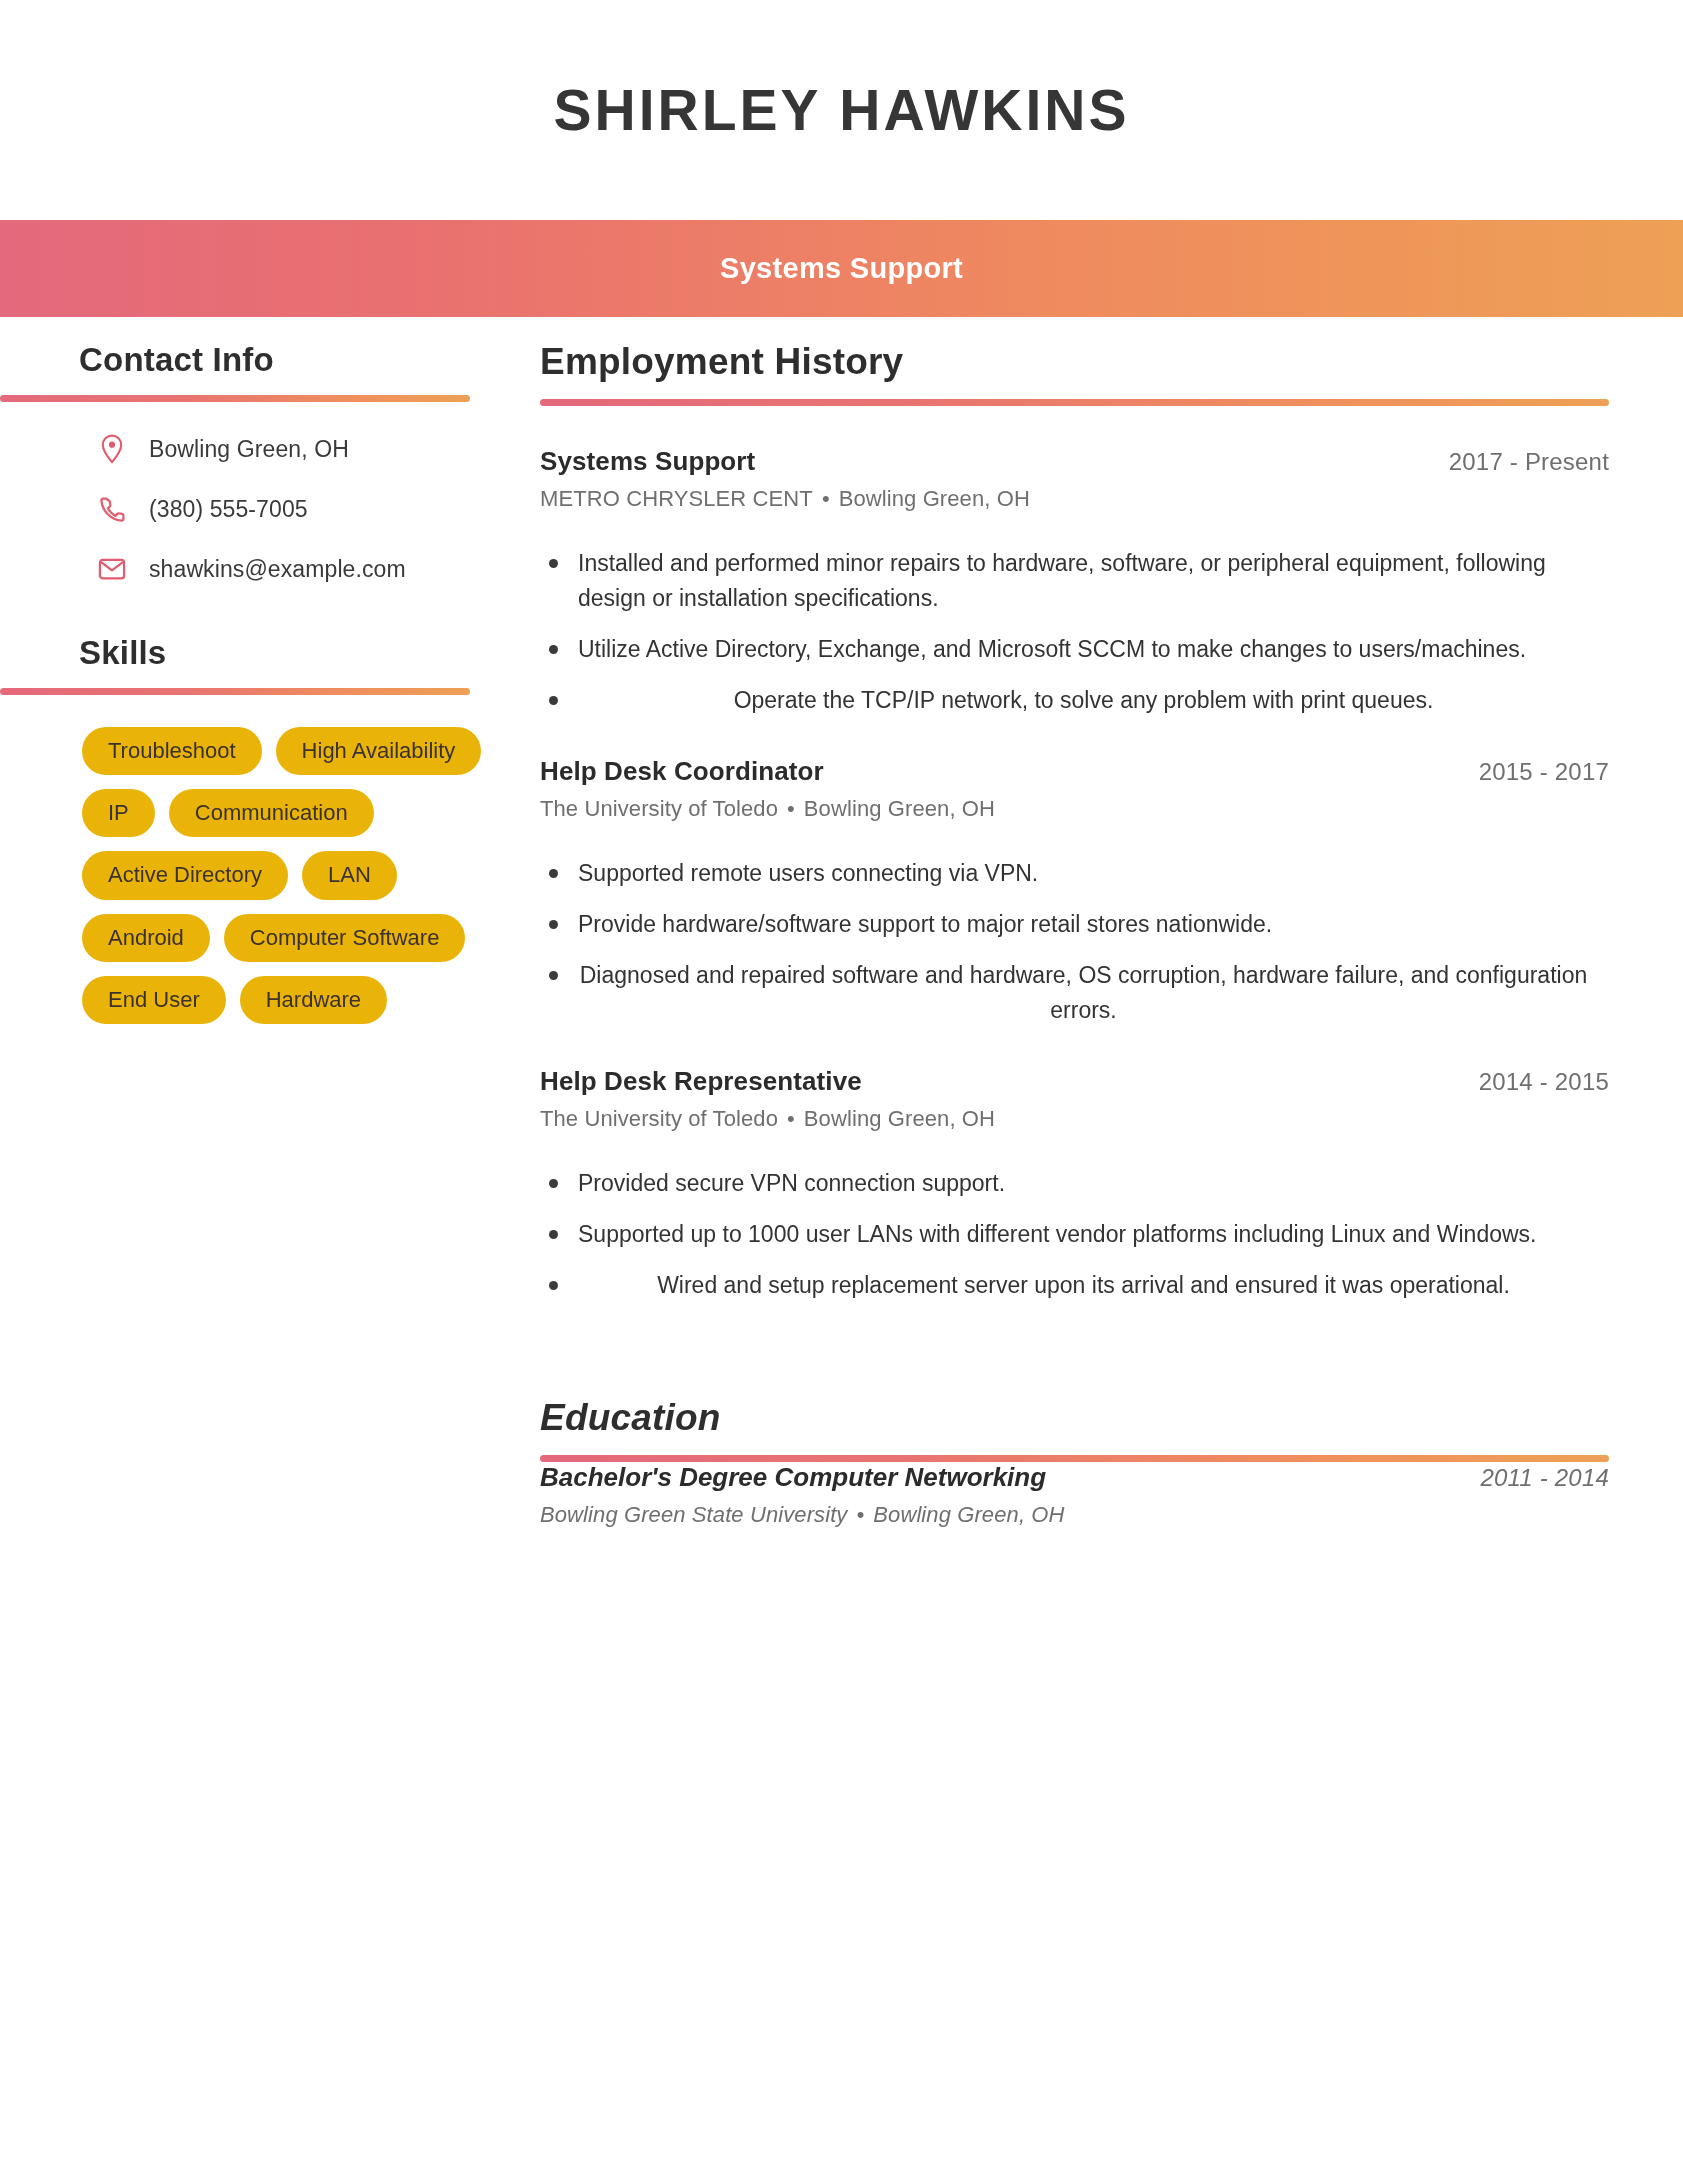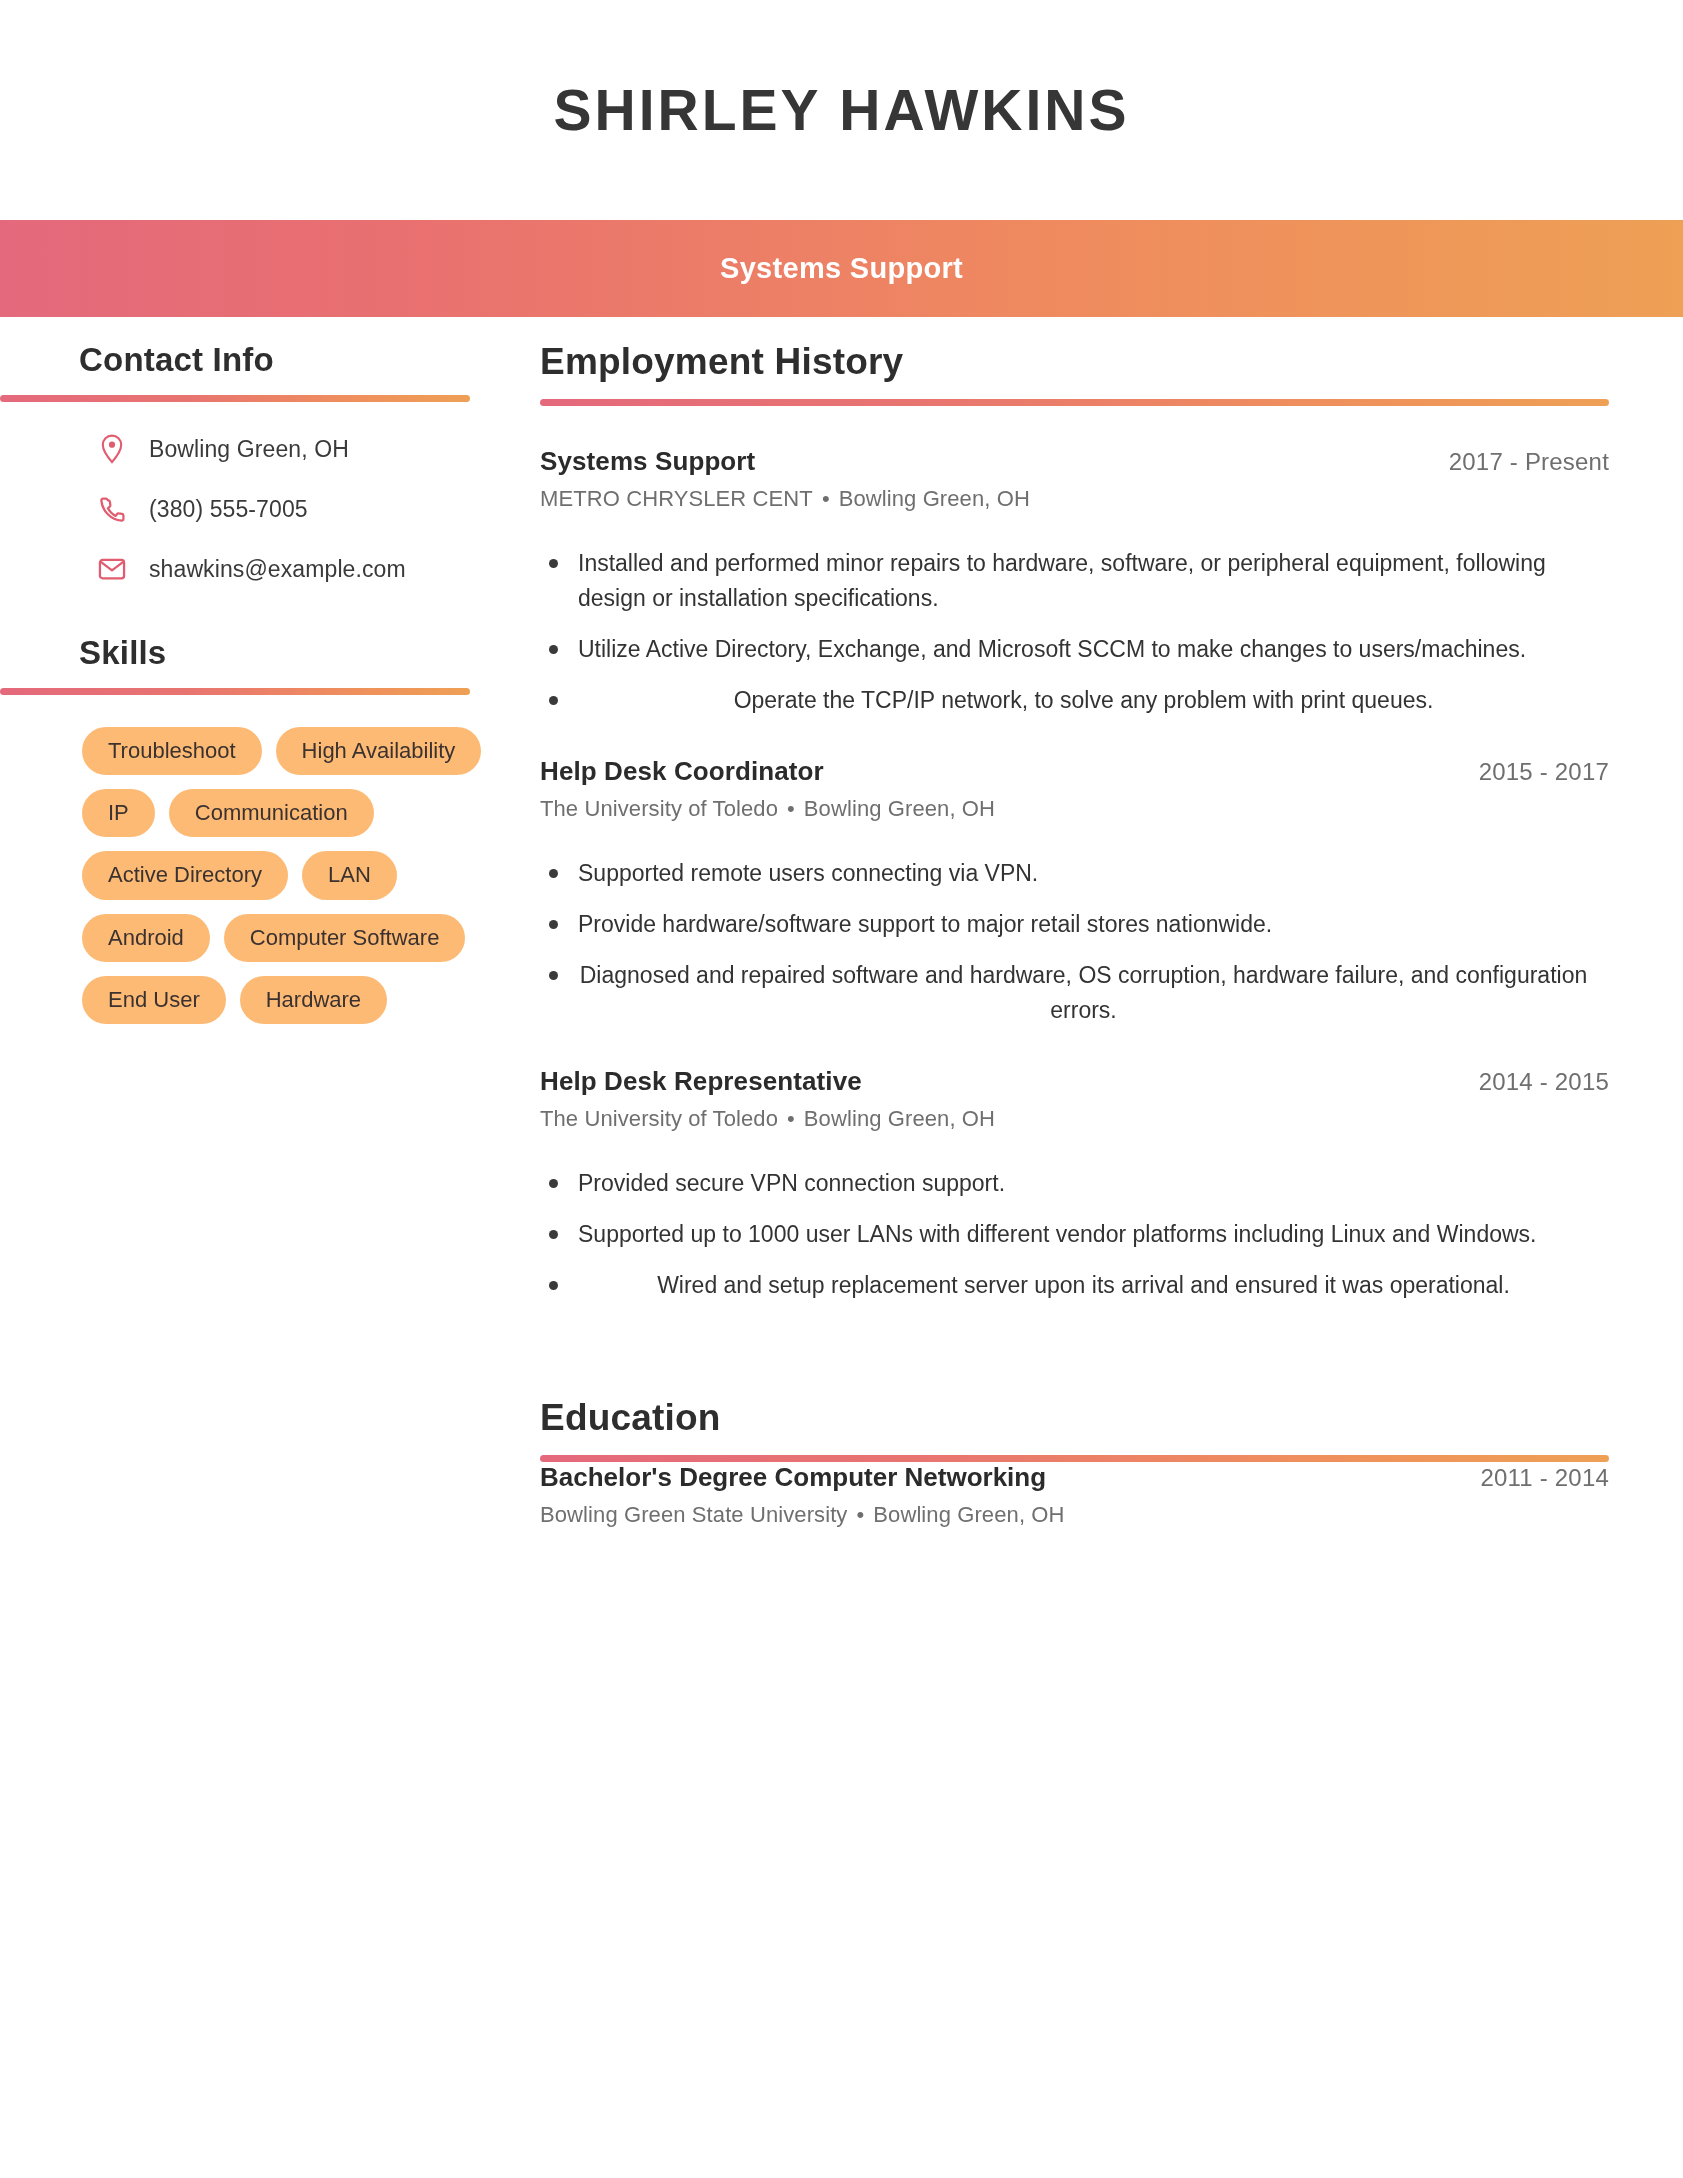--- a/index.html
+++ b/index.html
@@ -110,21 +110,21 @@
   
   .skills-wrap {
     margin-top: 32px;
     display: flex;
     flex-wrap: wrap;
     gap: 14px 14px;
     padding-left: 3px;
     max-width: 416px;
   }
   .skill-tag {
-    background: #fdba74;
+    background: #eab308;
     color: #3b3230;
     font-size: 22px;
     border-radius: 989px;
     padding: 12px 26px;
     line-height: 1.1;
     white-space: nowrap;
   }
 
   
   .main-col {
@@ -199,21 +199,21 @@
     content: "";
     position: absolute;
     left: 9px;
     top: 13px;
     width: 9px;
     height: 9px;
     border-radius: 50%;
     background: #3a3a3a;
   }
 
-  .edu-section { margin-top: 95px; }
+  .edu-section { margin-top: 95px; font-style: italic; }
   .edu-entry { }
   .edu-degree {
     font-size: 26px;
     font-weight: 700;
     color: #2b2b2b;
   }
 </style>
 </head>
 <body>
 

